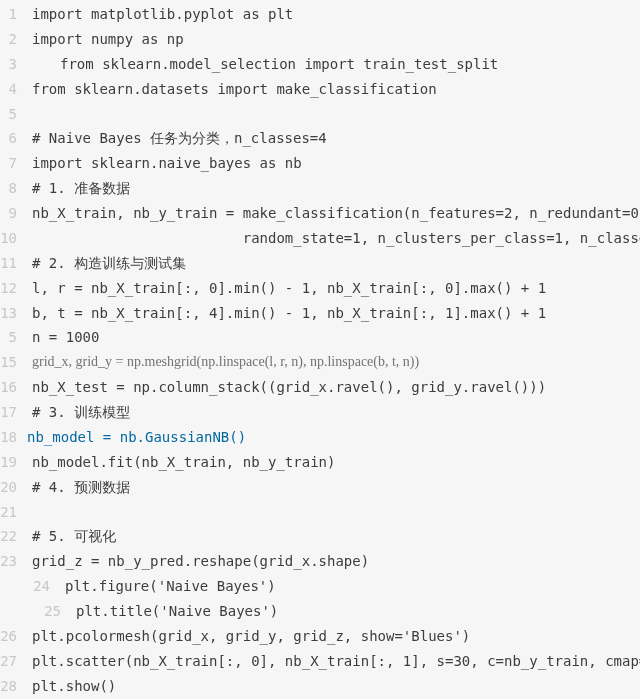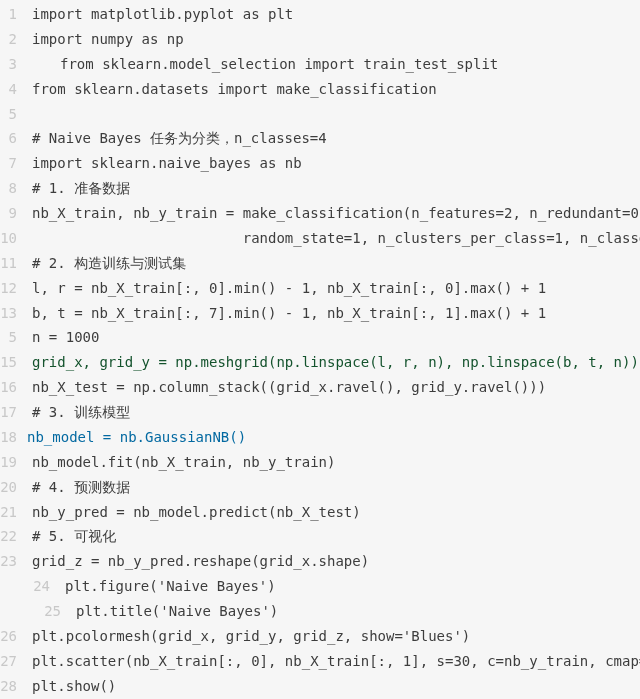--- a/index.html
+++ b/index.html
@@ -52,29 +52,29 @@
       <div class="code-line"><span class="line-number" style="color: rgb(200, 200, 200);">3</span><span class="line-code" style="color: rgb(61, 61, 61); margin-left: 43px;">from sklearn.model_selection import train_test_split</span></div>
       <div class="code-line"><span class="line-number" style="color: rgb(200, 200, 200);">4</span><span class="line-code" style="color: rgb(61, 61, 61);">from sklearn.datasets import make_classification</span></div>
       <div class="code-line"><span class="line-number" style="color: rgb(200, 200, 200);">5</span><span class="line-code" style="color: rgb(61, 61, 61);"></span></div>
       <div class="code-line"><span class="line-number" style="color: rgb(200, 200, 200);">6</span><span class="line-code" style="color: rgb(61, 61, 61);"># Naive Bayes 任务为分类，n_classes=4</span></div>
       <div class="code-line"><span class="line-number" style="color: rgb(200, 200, 200);">7</span><span class="line-code" style="color: rgb(61, 61, 61);">import sklearn.naive_bayes as nb</span></div>
       <div class="code-line"><span class="line-number" style="color: rgb(200, 200, 200);">8</span><span class="line-code" style="color: rgb(61, 61, 61);"># 1. 准备数据</span></div>
       <div class="code-line"><span class="line-number" style="color: rgb(200, 200, 200);">9</span><span class="line-code" style="color: rgb(61, 61, 61);">nb_X_train, nb_y_train = make_classification(n_features=2, n_redundant=0, n_i</span></div>
       <div class="code-line"><span class="line-number" style="color: rgb(200, 200, 200);">10</span><span class="line-code" style="color: rgb(61, 61, 61);">                         random_state=1, n_clusters_per_class=1, n_classes=</span></div>
       <div class="code-line"><span class="line-number" style="color: rgb(200, 200, 200);">11</span><span class="line-code" style="color: rgb(61, 61, 61);"># 2. 构造训练与测试集</span></div>
       <div class="code-line"><span class="line-number" style="color: rgb(200, 200, 200);">12</span><span class="line-code" style="color: rgb(61, 61, 61);">l, r = nb_X_train[:, 0].min() - 1, nb_X_train[:, 0].max() + 1</span></div>
-      <div class="code-line"><span class="line-number" style="color: rgb(200, 200, 200);">13</span><span class="line-code" style="color: rgb(61, 61, 61);">b, t = nb_X_train[:, 7].min() - 1, nb_X_train[:, 1].max() + 1</span></div>
+      <div class="code-line"><span class="line-number" style="color: rgb(200, 200, 200);">13</span><span class="line-code" style="color: rgb(61, 61, 61);">b, t = nb_X_train[:, 4].min() - 1, nb_X_train[:, 1].max() + 1</span></div>
       <div class="code-line"><span class="line-number" style="color: rgb(200, 200, 200);">5</span><span class="line-code" style="color: rgb(61, 61, 61);">n = 1000</span></div>
-      <div class="code-line"><span class="line-number" style="color: rgb(200, 200, 200);">15</span><span class="line-code" style="color: #14532d;">grid_x, grid_y = np.meshgrid(np.linspace(l, r, n), np.linspace(b, t, n))</span></div>
+      <div class="code-line"><span class="line-number" style="color: rgb(200, 200, 200);">15</span><span class="line-code" style="color: #737373; font-family: Liberation Serif, serif;">grid_x, grid_y = np.meshgrid(np.linspace(l, r, n), np.linspace(b, t, n))</span></div>
       <div class="code-line"><span class="line-number" style="color: rgb(200, 200, 200);">16</span><span class="line-code" style="color: rgb(61, 61, 61);">nb_X_test = np.column_stack((grid_x.ravel(), grid_y.ravel()))</span></div>
       <div class="code-line"><span class="line-number" style="color: rgb(200, 200, 200);">17</span><span class="line-code" style="color: rgb(61, 61, 61);"># 3. 训练模型</span></div>
       <div class="code-line"><span class="line-number" style="color: rgb(200, 200, 200);">18</span><span class="line-code" style="color: #0369a1; margin-left: 10px;">nb_model = nb.GaussianNB()</span></div>
       <div class="code-line"><span class="line-number" style="color: rgb(200, 200, 200);">19</span><span class="line-code" style="color: rgb(61, 61, 61);">nb_model.fit(nb_X_train, nb_y_train)</span></div>
       <div class="code-line"><span class="line-number" style="color: rgb(200, 200, 200);">20</span><span class="line-code" style="color: rgb(61, 61, 61);"># 4. 预测数据</span></div>
-      <div class="code-line"><span class="line-number" style="color: rgb(200, 200, 200);">21</span><span class="line-code" style="color: rgb(61, 61, 61);">nb_y_pred = nb_model.predict(nb_X_test)</span></div>
+      <div class="code-line"><span class="line-number" style="color: rgb(200, 200, 200);">21</span></div>
       <div class="code-line"><span class="line-number" style="color: rgb(200, 200, 200);">22</span><span class="line-code" style="color: rgb(61, 61, 61);"># 5. 可视化</span></div>
       <div class="code-line"><span class="line-number" style="color: rgb(200, 200, 200);">23</span><span class="line-code" style="color: rgb(61, 61, 61);">grid_z = nb_y_pred.reshape(grid_x.shape)</span></div>
       <div class="code-line"><span class="line-number" style="color: rgb(200, 200, 200); padding-left: 33px;">24</span><span class="line-code" style="color: rgb(61, 61, 61);">plt.figure('Naive Bayes')</span></div>
       <div class="code-line"><span class="line-number" style="color: rgb(200, 200, 200); padding-left: 44px;">25</span><span class="line-code" style="color: rgb(61, 61, 61);">plt.title('Naive Bayes')</span></div>
       <div class="code-line"><span class="line-number" style="color: rgb(200, 200, 200);">26</span><span class="line-code" style="color: rgb(61, 61, 61);">plt.pcolormesh(grid_x, grid_y, grid_z, show='Blues')</span></div>
       <div class="code-line"><span class="line-number" style="color: rgb(200, 200, 200);">27</span><span class="line-code" style="color: rgb(61, 61, 61);">plt.scatter(nb_X_train[:, 0], nb_X_train[:, 1], s=30, c=nb_y_train, cmap='pin</span></div>
       <div class="code-line"><span class="line-number" style="color: rgb(200, 200, 200);">28</span><span class="line-code" style="color: rgb(61, 61, 61);">plt.show()</span></div>
     </div>
 </div>
 

